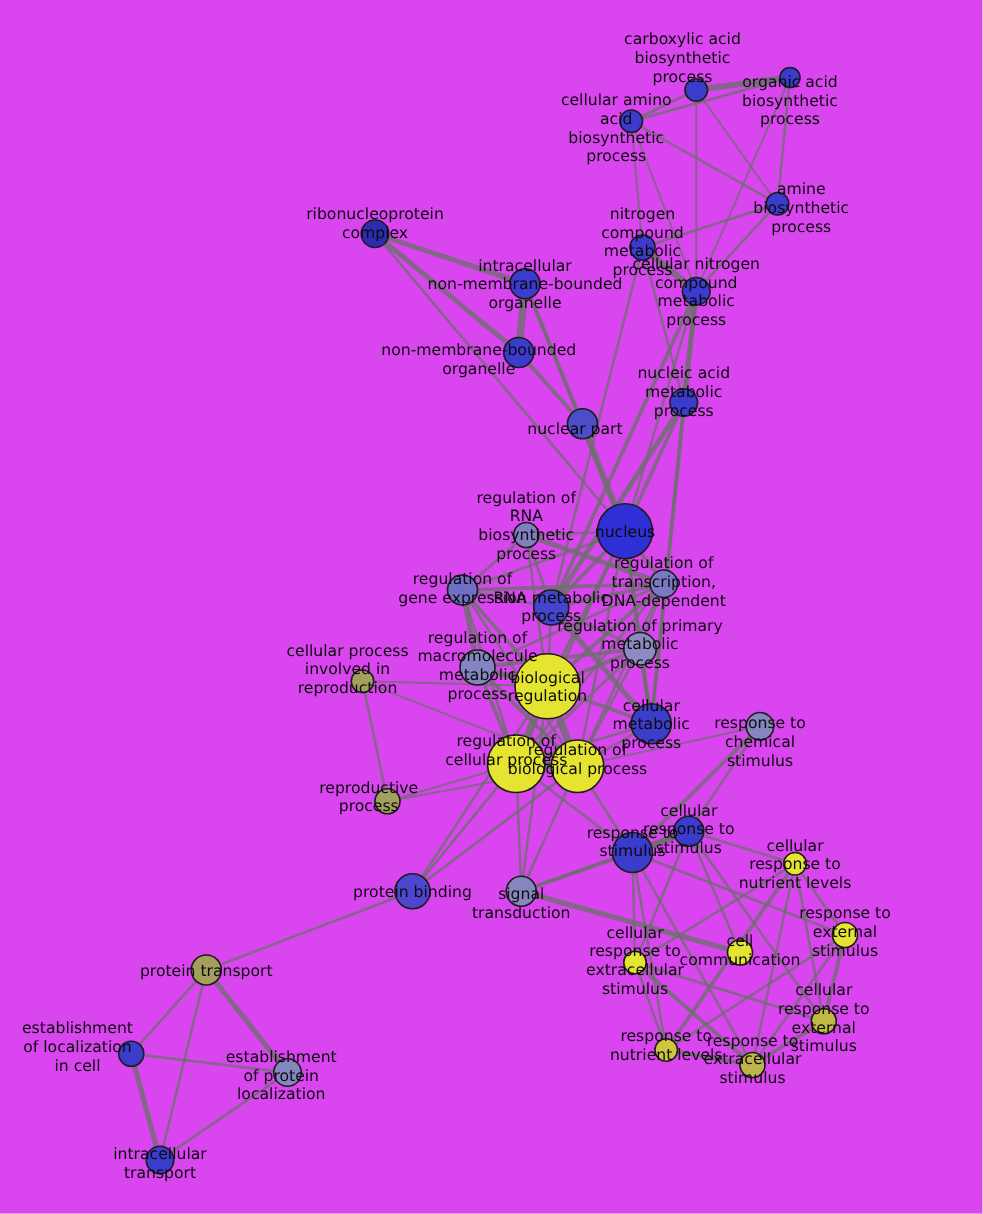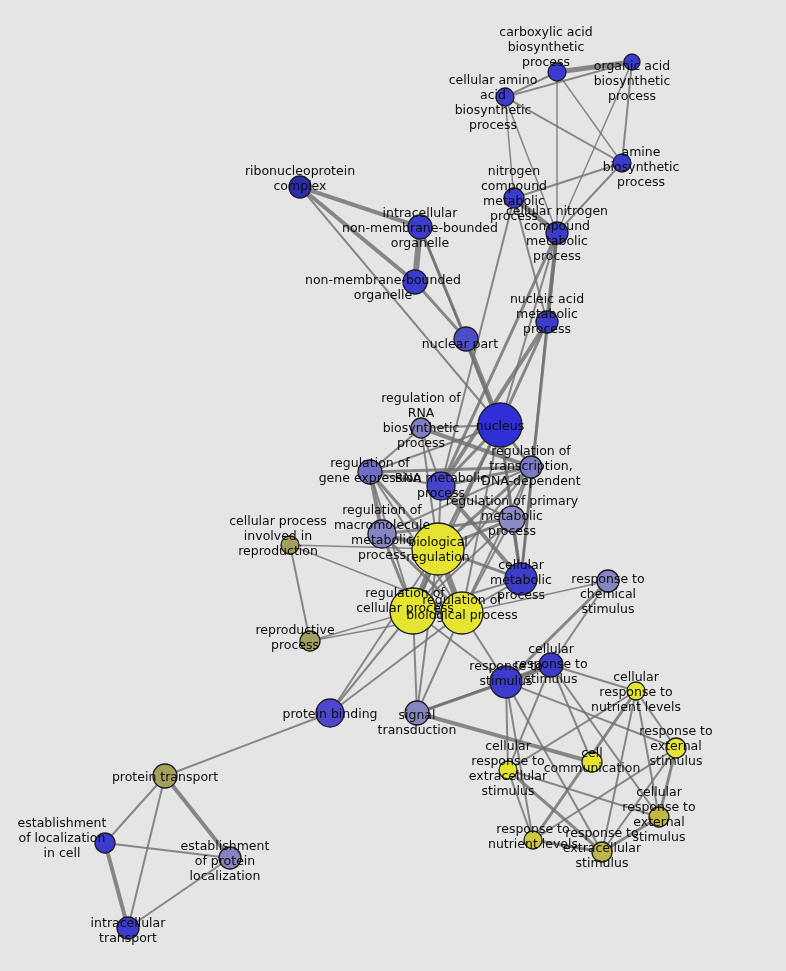--- a/index.html
+++ b/index.html
@@ -1,19 +1,19 @@
 <!DOCTYPE html>
 <html><head>
 <meta charset="utf-8">
 <style>
   html, body { margin: 0; padding: 0; background: #ffffff; }
   .canvas {
     width: 786px; height: 971px;
     position: relative;
-    background: #e5e5e5;
+    background: #d946ef;
     overflow: hidden;
   }
   svg { display: block; width: 786px; height: 971px; }
   .node-label {
     font-family: "DejaVu Sans", "Liberation Sans", sans-serif;
     font-size: 12.5px;
     fill: #0b0b0b;
     pointer-events: none;
   }
   .edge { stroke-linecap: round; }

